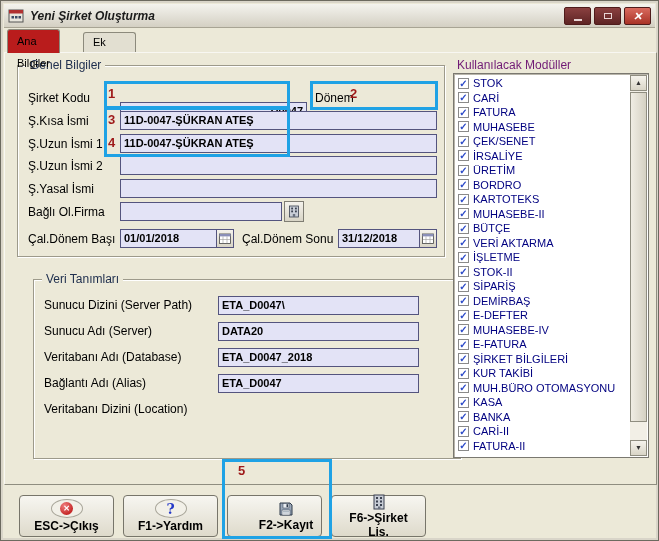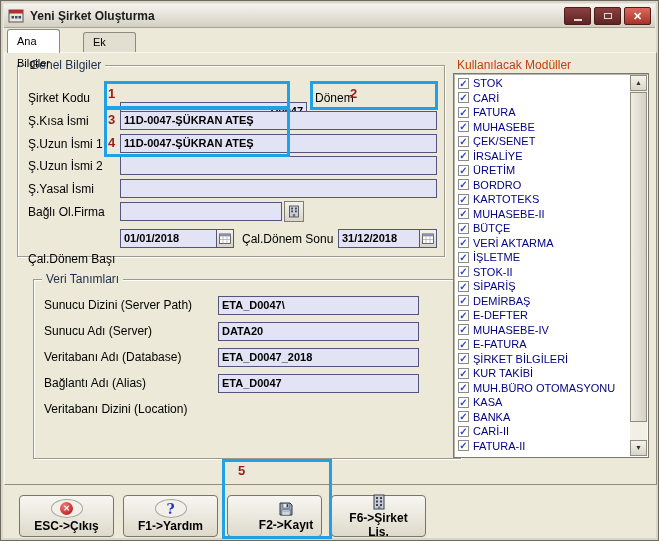--- a/index.html
+++ b/index.html
@@ -5,37 +5,37 @@
   html,body{margin:0;padding:0;}
   body{
     width:659px;height:541px;position:relative;overflow:hidden;
     background:#ECE9D8;font-family:"Liberation Sans",sans-serif;
   }
   .window{position:absolute;inset:0;border:1px solid #6C6A5F;box-sizing:border-box;
     box-shadow:inset 0 0 0 2px #D9D5C9;background:#ECE9D8;}
   
   .titlebar{position:absolute;left:3px;top:3px;right:3px;height:24px;
     background:linear-gradient(#F4F3EE,#D4D0C3);border-bottom:1px solid #A8A494;
-    display:flex;align-items:center;padding:0 4px;box-sizing:border-box;}
+    display:flex;align-items:center;padding:0 4px;box-sizing:border-box;font-style:italic;}
   .app-icon{width:16px;height:16px;margin-right:6px;display:inline-flex;}
   .title{font-size:12px;font-weight:bold;color:#1A1A1A;flex:1;white-space:nowrap;}
   .win-controls{display:flex;gap:3px;align-items:center;}
   .wbtn{width:27px;height:18px;border:1px solid #4E1B1B;border-radius:2px;box-sizing:border-box;
     display:flex;align-items:center;justify-content:center;cursor:pointer;}
   .wbtn.minmax{background:linear-gradient(#8A4040,#5E2424);}
   .wbtn.closebtn{background:linear-gradient(#D96A5E,#A93226);color:#fff;
     font-size:11px;font-weight:bold;line-height:16px;}
   .glyph-min{width:8px;height:2px;background:#E8D5D5;margin-top:8px;}
   .glyph-max{width:8px;height:6px;border:1px solid #E8D5D5;box-sizing:border-box;}
   
   .tabstrip{position:absolute;left:6px;top:28px;height:24px;}
   .tab{position:absolute;top:3px;height:20px;line-height:19px;padding:0 9px;
     font-size:11px;color:#000;background:#E2DFD1;border:1px solid #8C8A7C;
     border-bottom:none;border-radius:3px 3px 0 0;cursor:pointer;box-sizing:border-box;}
-  .tab.active{top:0;height:24px;line-height:22px;background:#ffffff;z-index:5;}
+  .tab.active{top:0;height:24px;line-height:22px;background:#b91c1c;z-index:5;}
   .tab.t1{left:0;}
   .tab.t2{left:76px;}
   
   .main-panel{position:absolute;left:3px;top:51px;width:653px;height:433px;background:#ECE9D8;
     border:1px solid;border-color:#F8F7F2 #8F8D80 #8F8D80 #F8F7F2;box-sizing:border-box;z-index:1;}
   
   .group{position:absolute;border:1px solid #9D9A8B;box-shadow:1px 1px 0 #FFFFFF inset, 1px 1px 0 #FFFFFF;z-index:2;}
   .group-title{position:absolute;top:-8px;left:8px;background:#ECE9D8;padding:0 4px;
     font-size:12px;color:#20304F;white-space:nowrap;}
   .genel{left:16px;top:64px;width:426px;height:190px;}
@@ -49,21 +49,21 @@
   .mini-btn{width:16px;background:linear-gradient(#F4F2EC,#D8D4C6);border-left:1px solid #54547E;
     display:flex;align-items:center;justify-content:center;cursor:pointer;}
   .sq-btn{position:absolute;width:20px;height:21px;background:linear-gradient(#F4F2EC,#D8D4C6);
     border:1px solid #7F7D73;display:flex;align-items:center;justify-content:center;cursor:pointer;box-sizing:border-box;}
   
   .veri-rows{position:absolute;left:10px;top:12px;right:6px;}
   .vrow{display:flex;align-items:center;height:26px;}
   .vlabel{width:174px;font-size:12px;color:#000;white-space:nowrap;}
   .vfield{width:201px;}
   
-  .mod-title{position:absolute;left:456px;top:57px;font-size:12px;color:#c2410c;z-index:2;}
+  .mod-title{position:absolute;left:456px;top:57px;font-size:12px;color:#701a75;z-index:2;}
   .listbox{position:absolute;left:452px;top:72px;width:196px;height:385px;background:#FFFFFF;
     border:1px solid #7A7870;box-shadow:inset 1px 1px 0 #B8B5AA;box-sizing:border-box;z-index:2;}
   .mod-items{position:absolute;left:1px;top:2px;right:18px;bottom:2px;overflow:hidden;}
   .mod-row{display:flex;align-items:center;height:14.5px;gap:4px;padding-left:3px;cursor:default;}
   .mod-cb{width:11px;height:11px;background:#fff;border:1px solid #8A8A8A;box-sizing:border-box;
     font-size:10px;line-height:9px;font-weight:bold;color:#2B49C8;text-align:center;flex:0 0 auto;}
   .mod-lb{font-size:11px;color:#000080;white-space:nowrap;}
   .scrollbar{position:absolute;top:1px;right:1px;width:17px;bottom:1px;background:#F2EFE6;}
   .sb-btn{position:absolute;left:0;width:17px;height:16px;background:linear-gradient(#F5F3EC,#D9D5C7);
     border:1px solid #8F8D80;box-sizing:border-box;font-size:7px;line-height:14px;text-align:center;color:#333;cursor:pointer;}
@@ -147,21 +147,21 @@
       <svg width="12" height="13" viewBox="0 0 12 13">
         <rect x="1.5" y="1" width="9" height="11" fill="#C8CDD6" stroke="#3A4150" stroke-width="0.8"></rect>
         <rect x="3.2" y="2.6" width="1.8" height="1.8" fill="#3A4150"></rect>
         <rect x="7" y="2.6" width="1.8" height="1.8" fill="#3A4150"></rect>
         <rect x="3.2" y="5.5" width="1.8" height="1.8" fill="#3A4150"></rect>
         <rect x="7" y="5.5" width="1.8" height="1.8" fill="#3A4150"></rect>
         <rect x="4.8" y="9" width="2.4" height="3" fill="#6B7280"></rect>
       </svg>
     </span>
 
-    <span class="flabel" style="left:10px;top:166px;margin-top:20px;">Çal.Dönem Başı</span>
+    <span class="flabel" style="left:10px;top:166px;">Çal.Dönem Başı</span>
     <div class="field abs combo" style="left:102px;top:163px;width:114px;">
       <span class="combo-val">01/01/2018</span>
       <span class="mini-btn">
         <svg width="12" height="11" viewBox="0 0 12 11">
           <rect x="0.5" y="1" width="11" height="9.5" fill="#FFF" stroke="#444" stroke-width="0.8"></rect>
           <rect x="0.5" y="1" width="11" height="2.4" fill="#8A8FB8"></rect>
           <line x1="4" y1="3.4" x2="4" y2="10.2" stroke="#999" stroke-width="0.6"></line>
           <line x1="8" y1="3.4" x2="8" y2="10.2" stroke="#999" stroke-width="0.6"></line>
           <line x1="0.8" y1="6.5" x2="11.2" y2="6.5" stroke="#999" stroke-width="0.6"></line>
         </svg>

